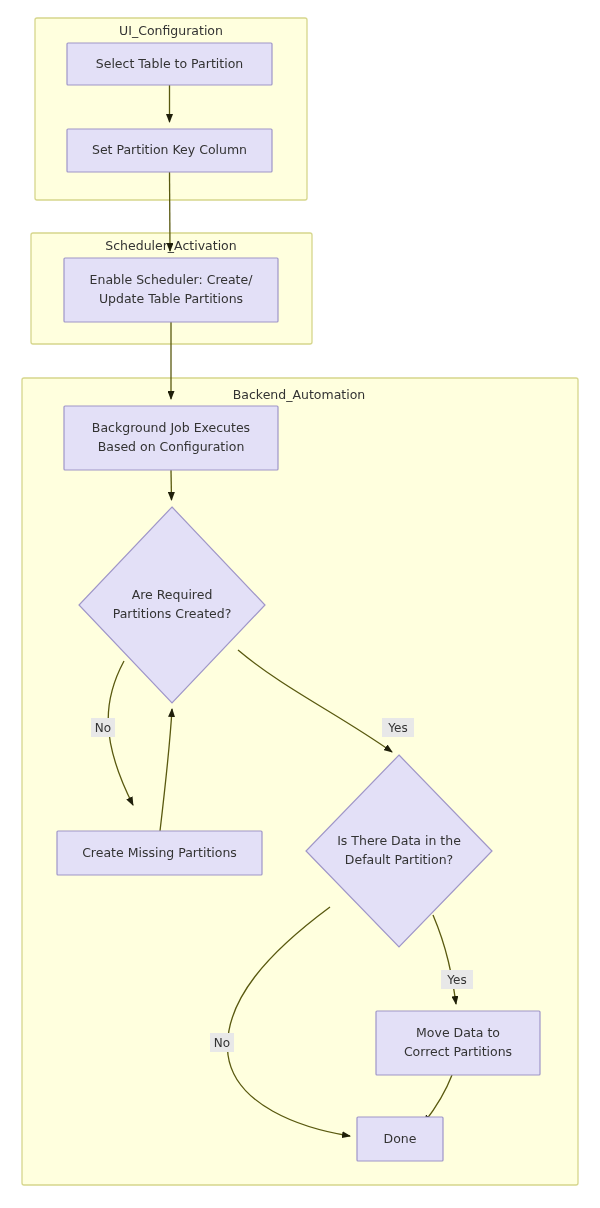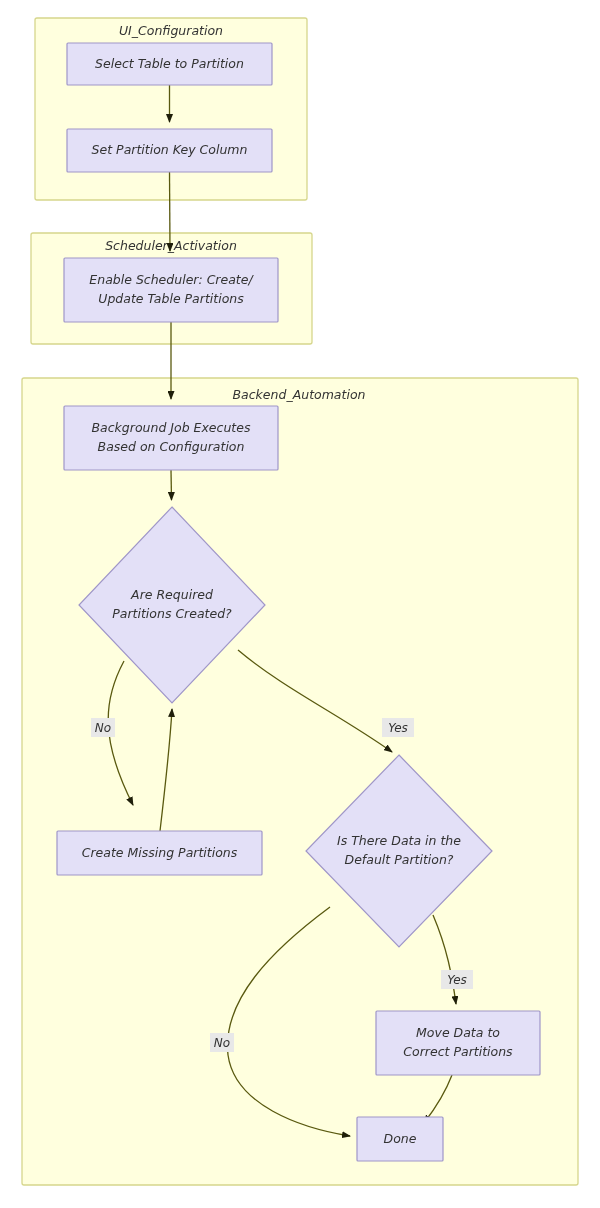--- a/index.html
+++ b/index.html
@@ -11,21 +11,20 @@
     width: 600px;
     height: 1208px;
     font-family: "DejaVu Sans", sans-serif;
     overflow: hidden;
   }
   #diagram-root {
     position: relative;
     width: 600px;
     height: 1208px;
     background: #ffffff;
-    font-style: italic;
   }
   svg.flow {
     display: block;
     width: 600px;
     height: 1208px;
   }
   .cluster-rect {
     fill: #ffffde;
     stroke: #d6d68c;
     stroke-width: 1.3px;

